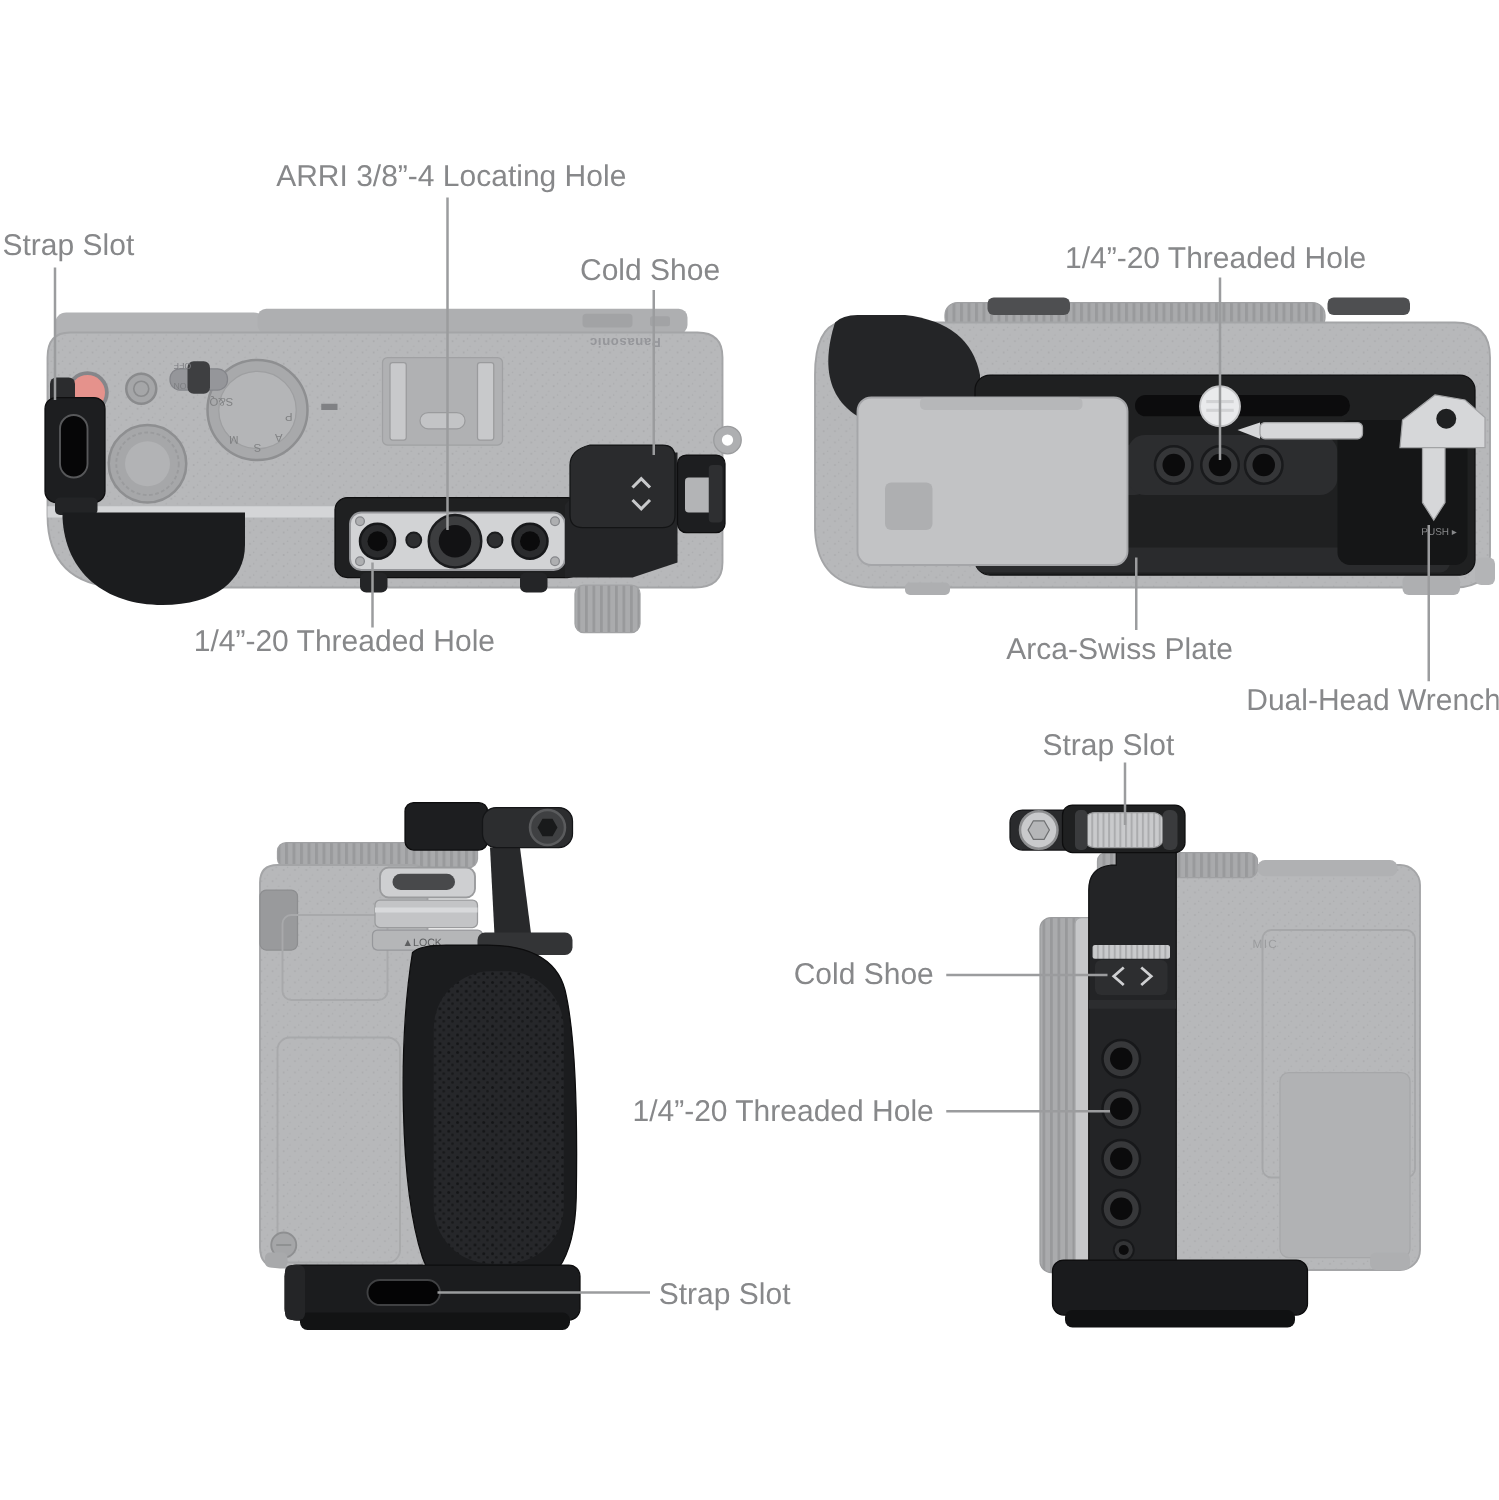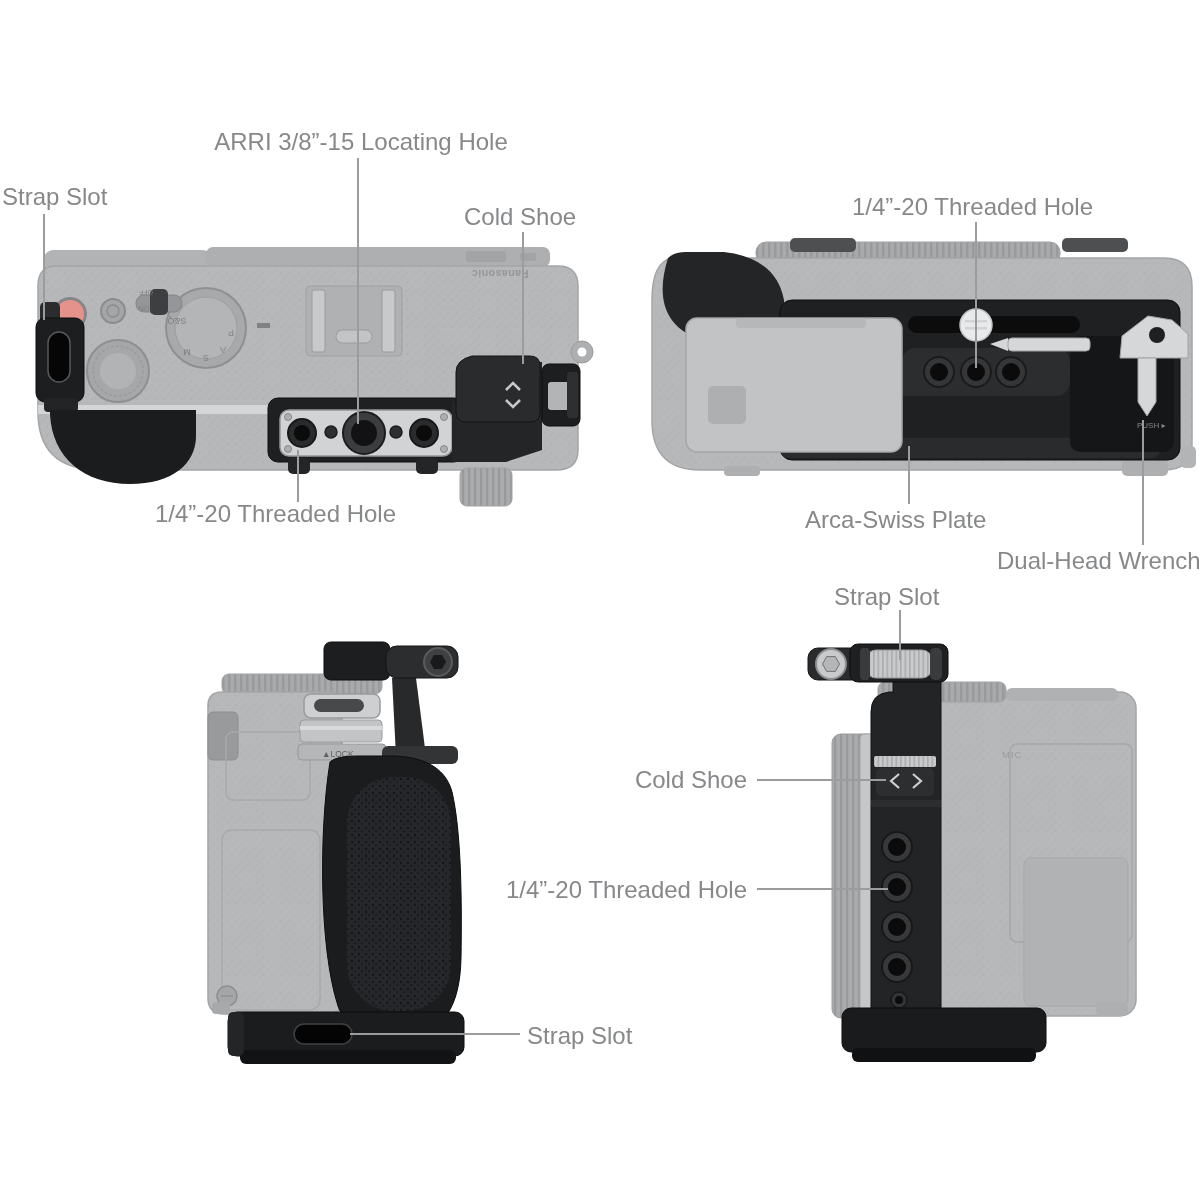--- a/index.html
+++ b/index.html
@@ -287,21 +287,21 @@
     <line x1="909" y1="446" x2="909" y2="504"></line>
     <line x1="1143" y1="420" x2="1143" y2="545"></line>
     <line x1="900" y1="610" x2="900" y2="660"></line>
     <line x1="757" y1="780" x2="886" y2="780"></line>
     <line x1="757" y1="889" x2="888" y2="889"></line>
     <line x1="350" y1="1034" x2="520" y2="1034"></line>
   </g>
 </svg>
 
 <div class="callout" style="left:2px;top:183px;">Strap Slot</div>
-<div class="callout center" style="left:170px;top:128px;width:382px;">ARRI 3/8”-15 Locating Hole</div>
+<div class="callout center" style="left:170px;top:128px;width:382px;">ARRI 3/8”-4 Locating Hole</div>
 <div class="callout" style="left:464px;top:203px;">Cold Shoe</div>
 <div class="callout" style="left:155px;top:500px;">1/4”-20 Threaded Hole</div>
 
 <div class="callout" style="left:852px;top:193px;">1/4”-20 Threaded Hole</div>
 <div class="callout" style="left:805px;top:506px;">Arca-Swiss Plate</div>
 <div class="callout" style="left:997px;top:547px;">Dual-Head Wrench</div>
 
 <div class="callout" style="left:834px;top:583px;">Strap Slot</div>
 <div class="callout right" style="left:560px;top:766px;width:187px;">Cold Shoe</div>
 <div class="callout right" style="left:460px;top:876px;width:287px;">1/4”-20 Threaded Hole</div>

